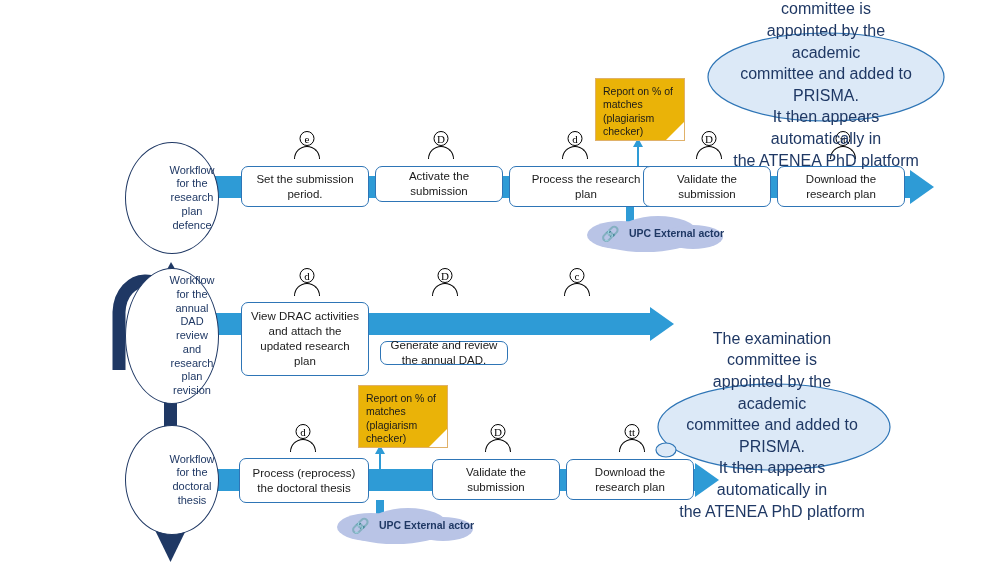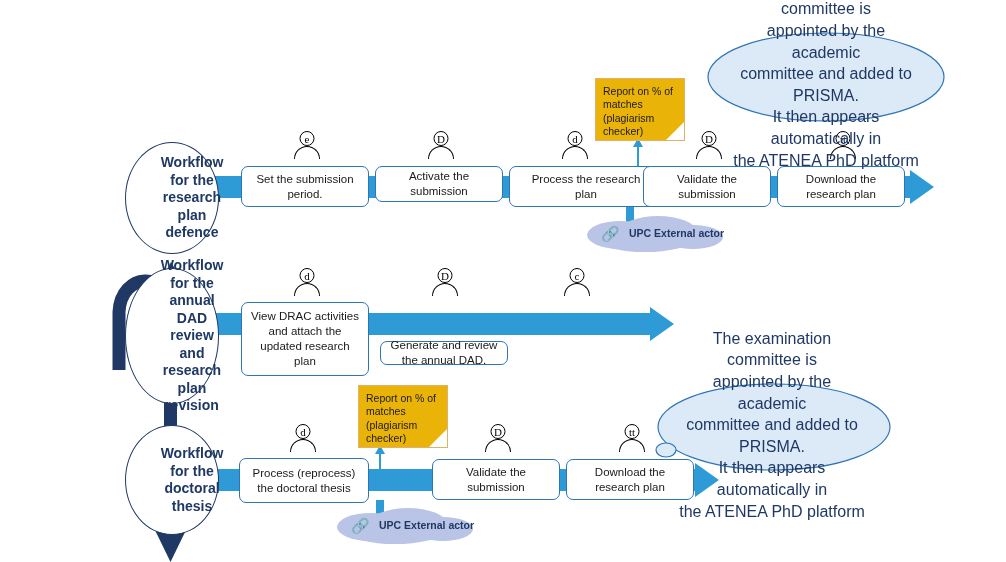--- a/index.html
+++ b/index.html
@@ -26,22 +26,22 @@
     border-radius: 50%;
     background: #ffffff;
     display: flex;
     align-items: center;
     justify-content: center;
     text-align: center;
     box-sizing: border-box;
     z-index: 6;
   }
   .lane-circle .lane-text {
-    font-size: 14px;
-    font-weight: bold;
+    font-size: 11px;
+    font-weight: normal;
     color: #1f3864;
     line-height: 1.25;
     padding: 0 6px;
     white-space: pre-line;
     margin-left: 40px;
   }
 
   
   .proc-box {
     position: absolute;

